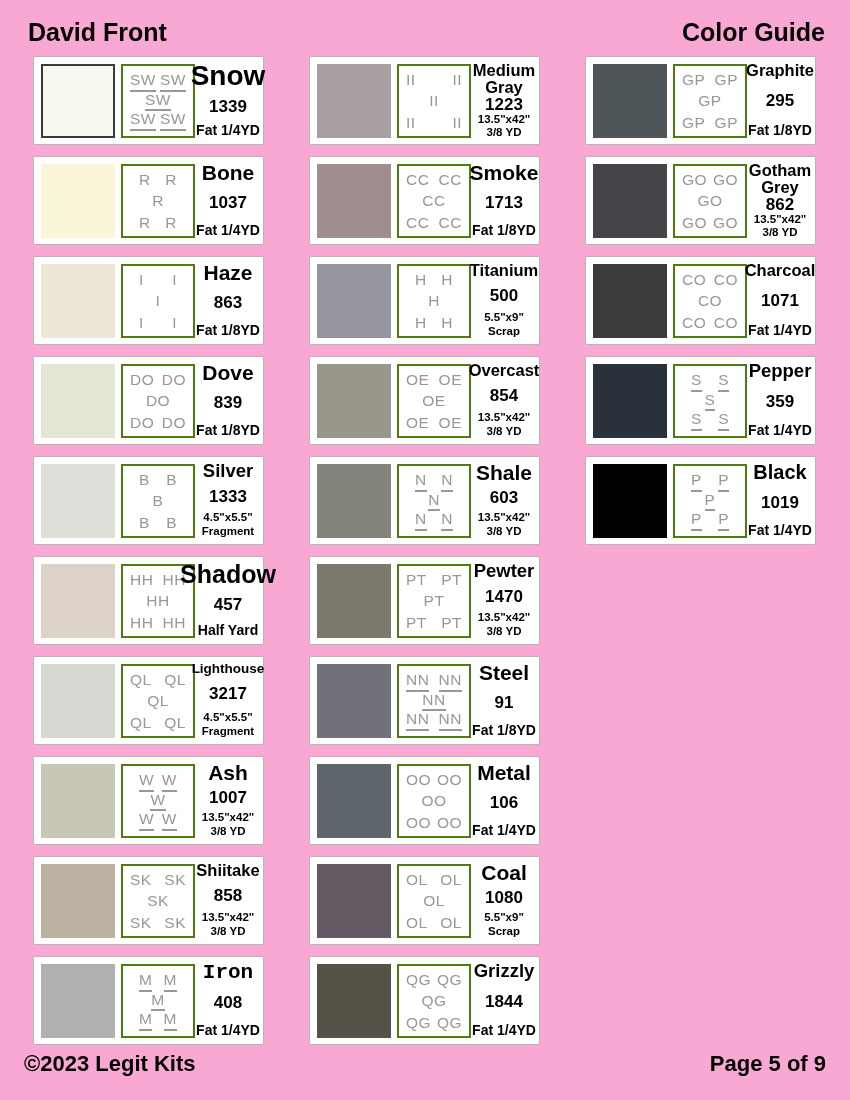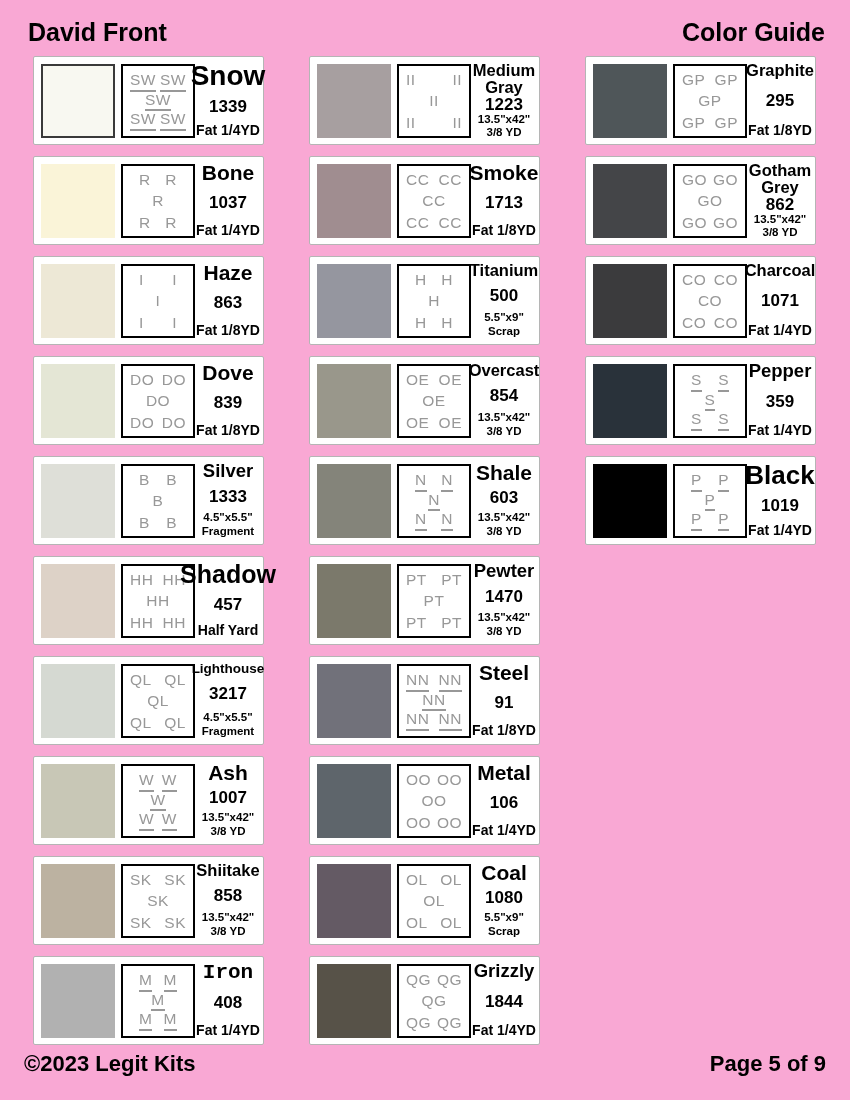--- a/index.html
+++ b/index.html
@@ -14,21 +14,21 @@
   .col{position:absolute;top:56px;width:231px;display:flex;flex-direction:column;gap:11px;}
   #col-0{left:33px}#col-1{left:309px}#col-2{left:585px}
   .card{
     position:relative;height:89px;background:#fff;border:1px solid #b5b5b5;
     border-radius:2px;box-sizing:border-box;flex:none;
   }
   .swatch{position:absolute;left:7px;top:7px;width:74px;height:74px;box-sizing:border-box;}
   .swatch.outlined{border:2px solid #3a3a3a;}
   .codebox{
     position:absolute;left:87px;top:7px;width:74px;height:74px;box-sizing:border-box;
-    border:2px solid #000000;background:#fff;display:flex;flex-direction:column;
+    border:2px solid #4d7c0f;background:#fff;display:flex;flex-direction:column;
     justify-content:space-between;padding:6px 7px;
   }
   .crow{display:flex;justify-content:space-between;align-items:flex-start;
     color:#989898;font-size:15.5px;font-weight:normal;line-height:1;letter-spacing:0.5px;}
   .crow.mid{justify-content:center;}
   .crow.pad{padding:0 9px;}
   .crow span{display:inline-block;}
   .crow span.u{border-bottom:2px solid #989898;padding-bottom:2px;}
   .info{
     position:absolute;left:161px;right:2px;top:5px;bottom:5px;
@@ -625,21 +625,21 @@
           </div>
           <div class="crow mid">
             <span class="u">P</span>
           </div>
           <div class="crow pad">
             <span class="u">P</span>
             <span class="u">P</span>
           </div>
         </div>
     <div class="info">
-      <div class="name nowrap" style="font-size: 26px;">Black</div>
+      <div class="name nowrap" style="font-size: 20px;">Black</div>
       <div class="num">1019</div>
       <div class="qty">
             <div>Fat 1/4YD</div>
           </div>
     </div>
   </div>
     </div>
 
   <div class="ftr-left">©2023 Legit Kits</div>
   <div class="ftr-right">Page 5 of 9</div>

